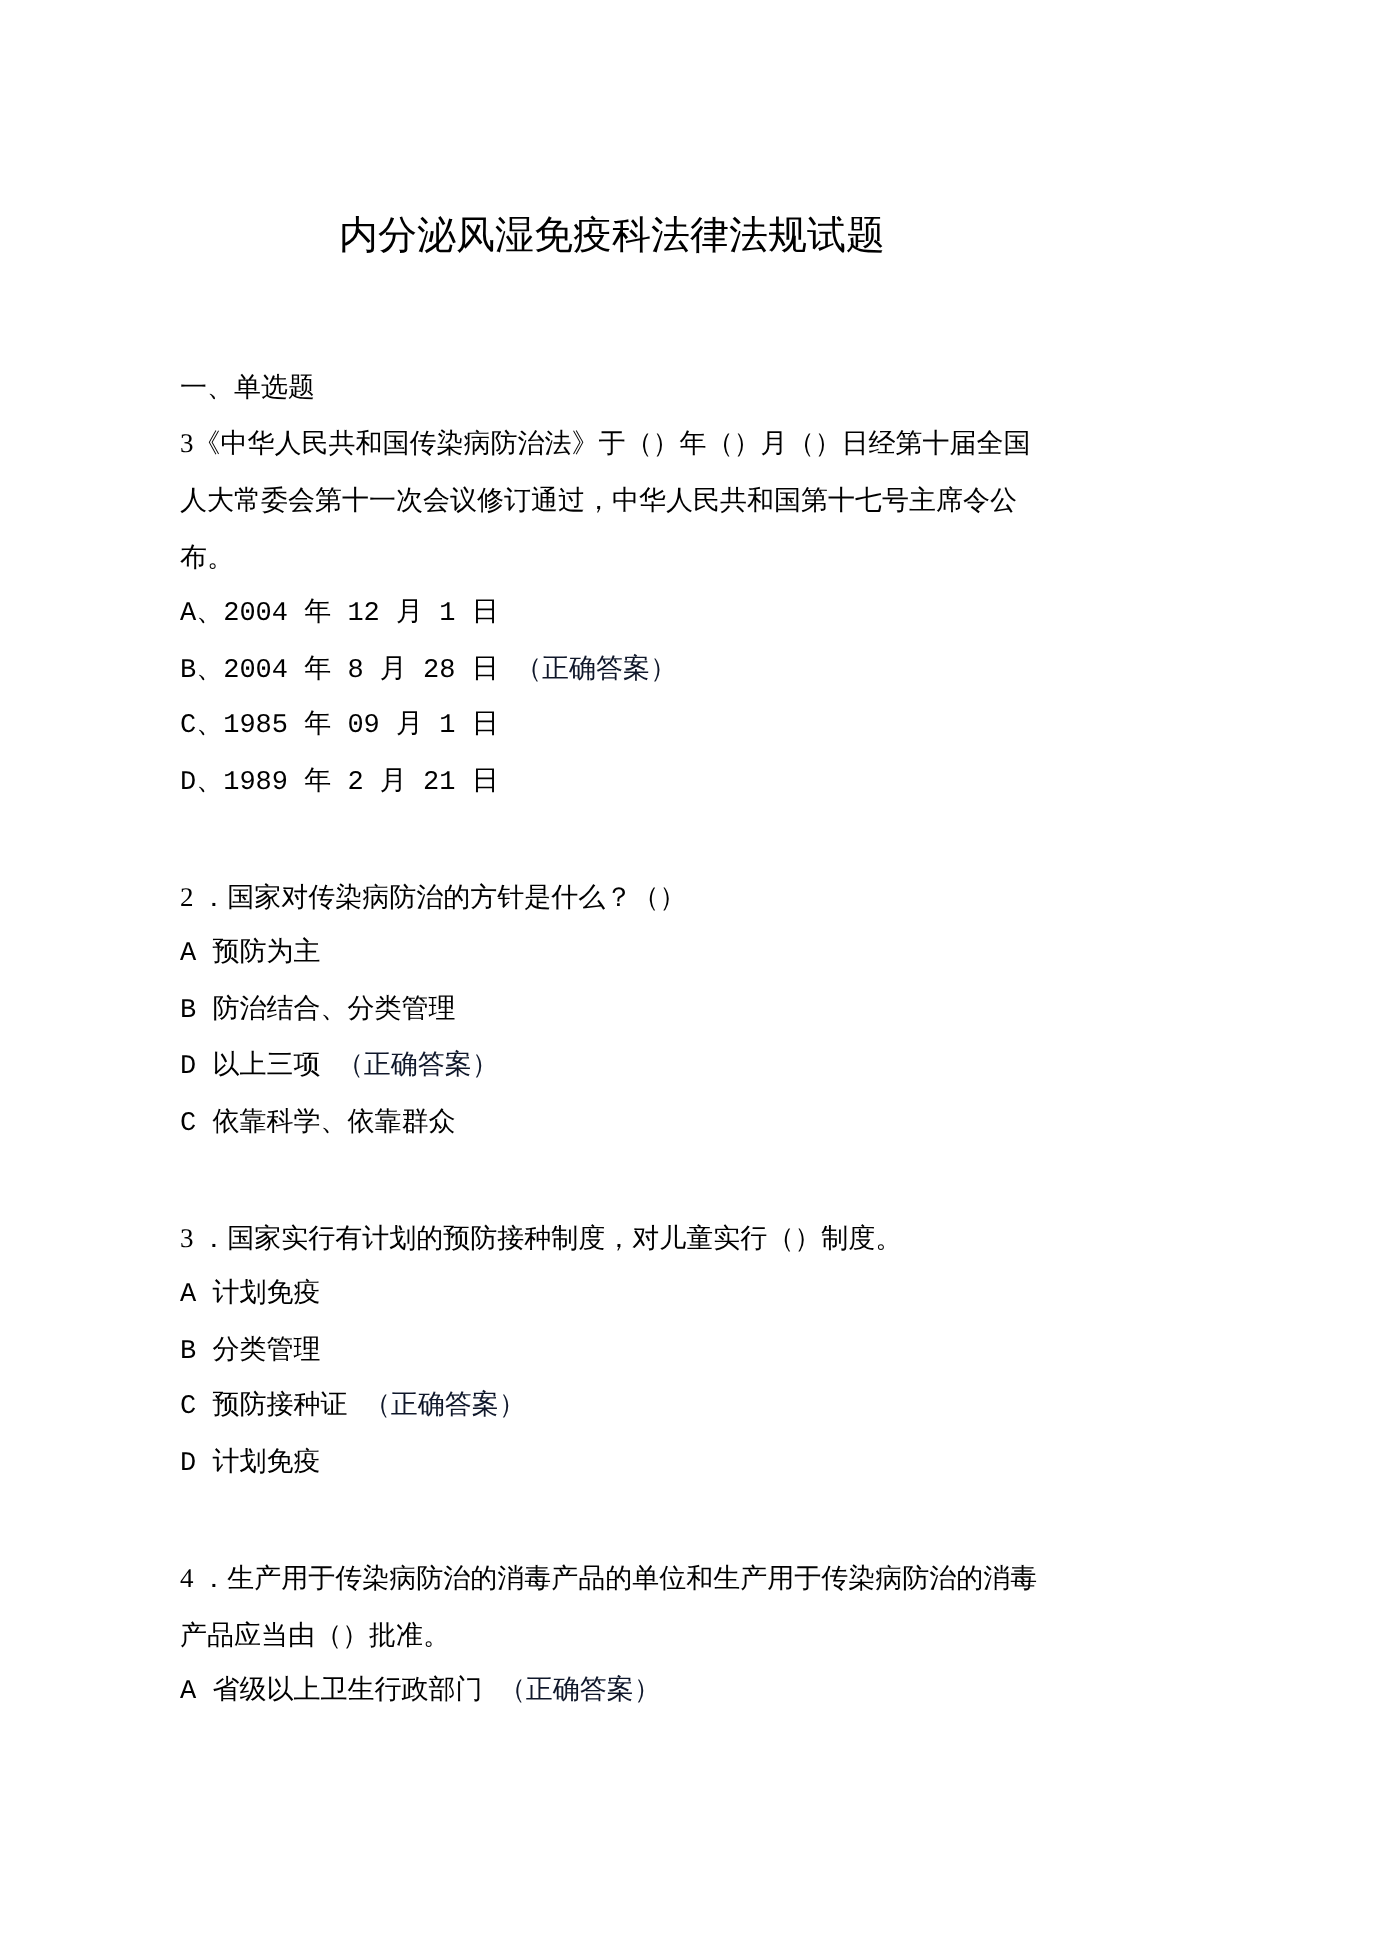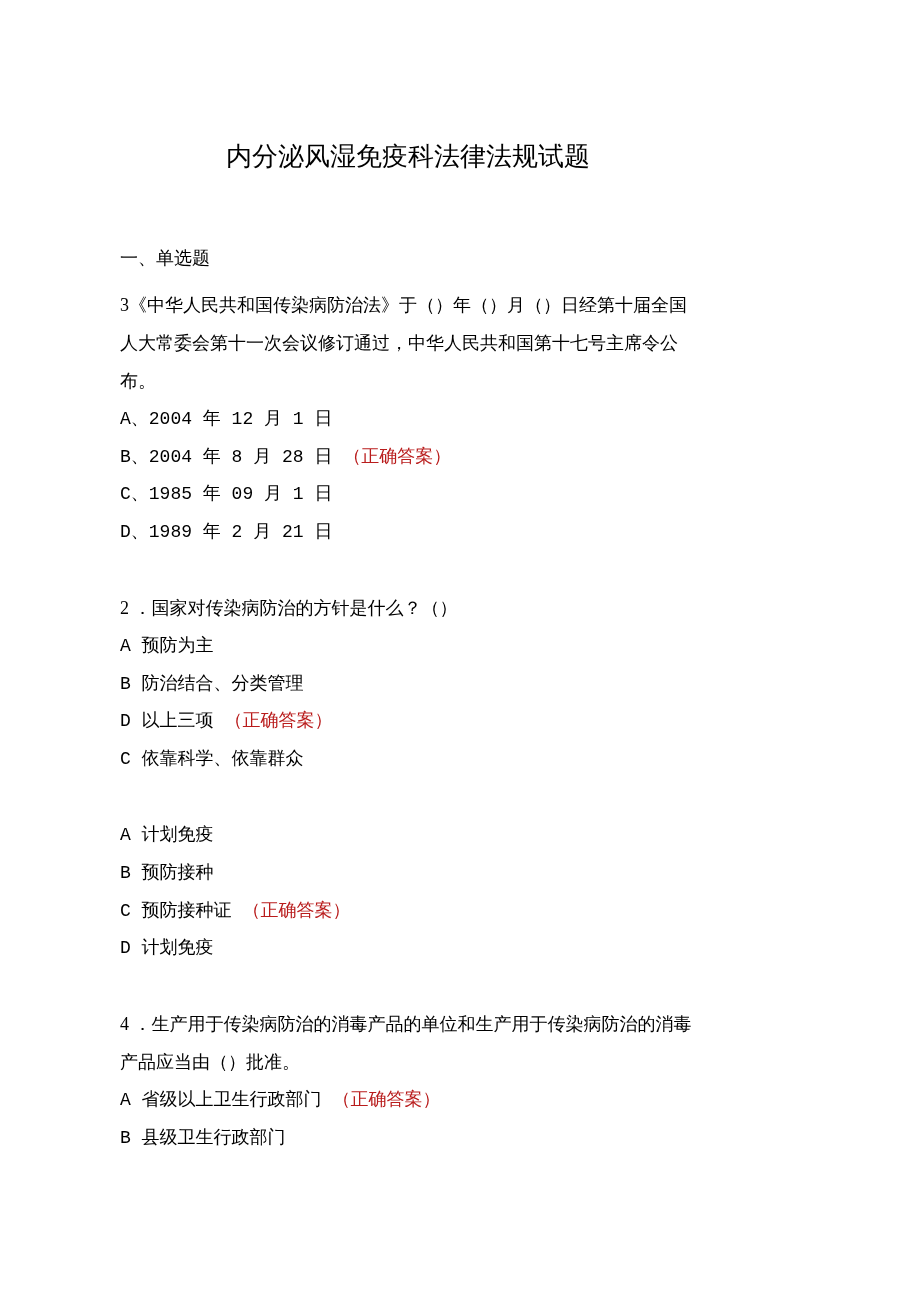--- a/index.html
+++ b/index.html
@@ -21,24 +21,23 @@
     text-align: center;
     font-size: 26px;
     font-weight: normal;
     margin-bottom: 55px;
   }
   .block {
     margin-bottom: 38px;
   }
   .line {
     white-space: normal;
-    margin-top: 10px;
   }
   .correct {
-    color: #b91c1c;
+    color: #0f172a;
   }
   .option-line {
     display: block;
     font-family: Liberation Mono, monospace;
   }
 </style>
 </head>
 <body>
 
 <div class="page">
@@ -62,31 +61,31 @@
     <div class="option-line">A 预防为主</div>
     <div class="option-line">B 防治结合、分类管理</div>
     <div class="option-line">
       <span>D 以上三项</span>
       <span class="correct">（正确答案）</span>
     </div>
     <div class="option-line">C 依靠科学、依靠群众</div>
   </div>
 
   <div class="block">
+    <div class="line">3 ．国家实行有计划的预防接种制度，对儿童实行（）制度。</div>
     <div class="option-line">A 计划免疫</div>
-    <div class="option-line">B 预防接种</div>
+    <div class="option-line">B 分类管理</div>
     <div class="option-line">
       <span>C 预防接种证</span>
       <span class="correct">（正确答案）</span>
     </div>
     <div class="option-line">D 计划免疫</div>
   </div>
 
   <div class="block">
     <div class="line">4 ．生产用于传染病防治的消毒产品的单位和生产用于传染病防治的消毒产品应当由（）批准。</div>
     <div class="option-line">
       <span>A 省级以上卫生行政部门</span>
       <span class="correct">（正确答案）</span>
     </div>
-    <div class="option-line">B 县级卫生行政部门</div>
   </div>
 
 </div>
 
 </body></html>

